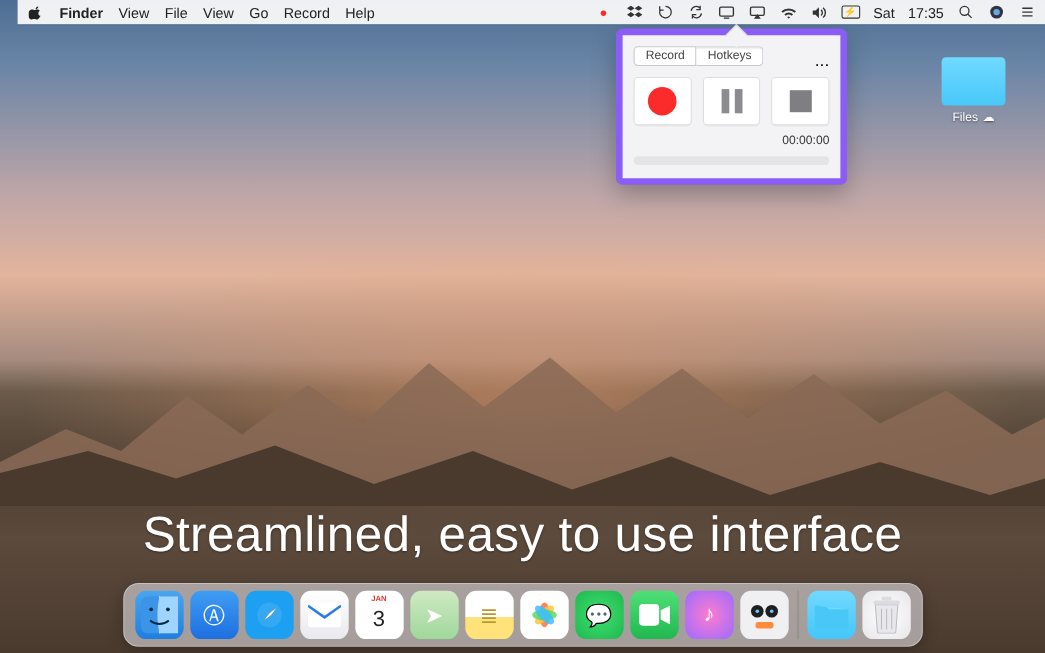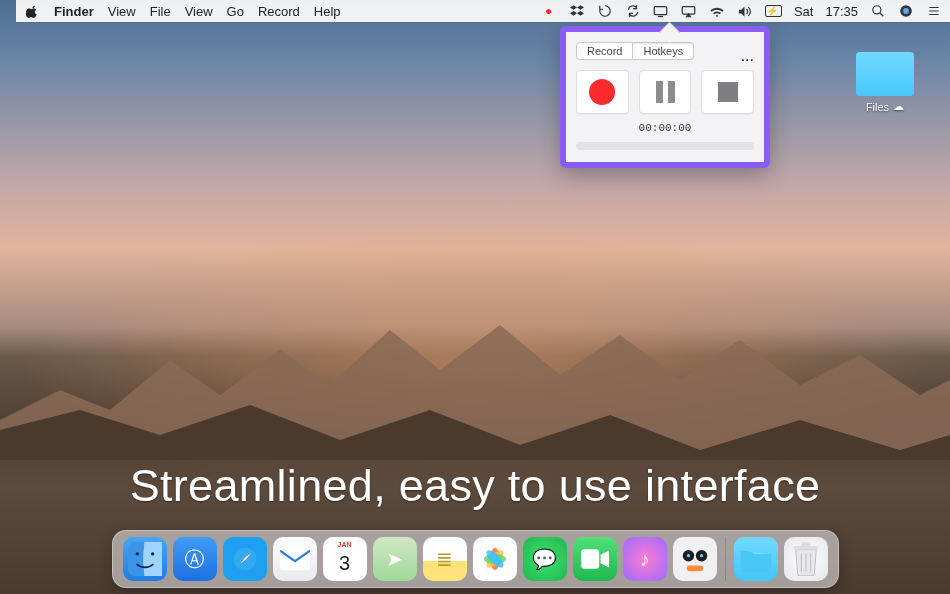--- a/index.html
+++ b/index.html
@@ -80,21 +80,21 @@
   .ctrlrow { display:flex; gap:10px; justify-content:center; margin-bottom:8px; }
   .ctrl {
     width: 54px; height: 44px; background:#fff; border:1px solid #dedee1; border-radius:4px;
     display:flex; align-items:center; justify-content:center;
     box-shadow: 0 1px 0 rgba(0,0,0,0.03);
   }
   .ctrl.rec .dot { width:26px; height:26px; border-radius:50%; background:#fb2b2b; }
   .ctrl.pause .bars { display:flex; gap:5px; }
   .ctrl.pause .bars span { width:7px; height:22px; background:#8c8c90; }
   .ctrl.stop .sq { width:20px; height:20px; background:#7f7f83; }
-  .timer { text-align:center; font-size:11px; color:#333; margin-bottom:8px;font-family:Liberation Mono, monospace; }
+  .timer { text-align:right; font-size:11px; color:#333; margin-bottom:8px; }
   .progress { height:8px; background:#e4e4e7; border-radius:4px; }
 
   
   .dock-wrap { position:absolute; bottom:6px; left:0; right:0; display:flex; justify-content:center; z-index:8;}
   .dock {
     display:flex; align-items:flex-end; gap:6px;
     background: rgba(230,230,235,0.58); border:1px solid rgba(255,255,255,0.35);
     padding: 6px 10px; border-radius: 14px; box-shadow: 0 4px 14px rgba(0,0,0,0.25);
     backdrop-filter: blur(4px);
   }

